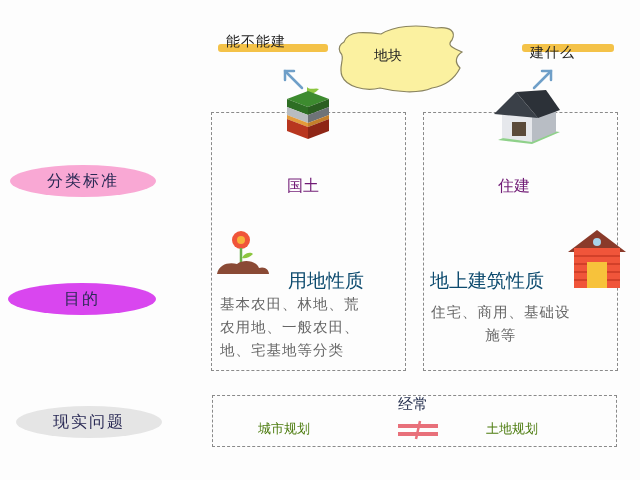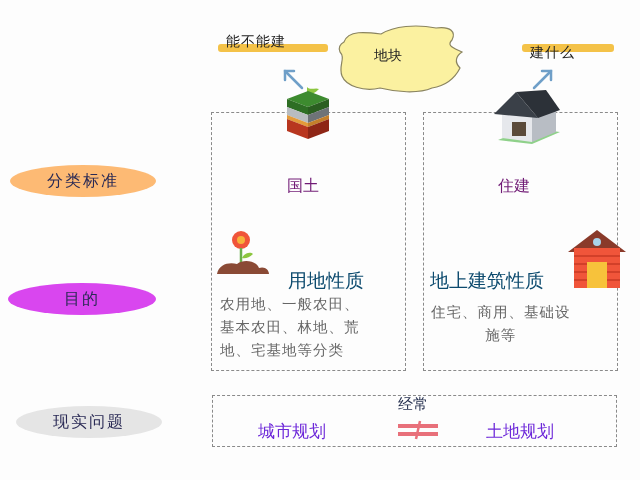--- a/index.html
+++ b/index.html
@@ -10,21 +10,21 @@
   .hl-bar { position:absolute; height:8px; background:#f2b728; opacity:0.85; border-radius:3px; }
   .arrow { position:absolute; }
   .cloud { position:absolute; left:336px; top:22px; width:130px; height:72px; }
   .cloud-text { position:absolute; left:374px; top:47px; font-size:14px; color:#222; z-index:3; }
   .dash-box { position:absolute; border:1px dashed #8a8a8a; box-sizing:border-box; }
   .ellipse { position:absolute; border-radius:50%; display:flex; align-items:center; justify-content:center;
              font-size:16px; letter-spacing:2px; color:#2a2a55; }
   .title { position:absolute; font-size:16px; color:#701a75; }
   .subtitle { position:absolute; font-size:19px; color:#0c4a6e; }
   .desc { position:absolute; font-size:14.5px; line-height:23px; color:#666; letter-spacing:1px; }
-  .bottom-text { position:absolute; font-size:17px; color:#6d28d9;font-family:Liberation Mono, monospace; }
+  .bottom-text { position:absolute; font-size:13px; color:#4d7c0f;font-family:Liberation Mono, monospace; }
 </style>
 </head>
 <body>
 
 <div class="hl-bar" style="left:218px;top:44px;width:110px;"></div>
 <div class="abs hl-label" style="left:226px;top:33px;">能不能建</div>
 
 <svg class="arrow" style="left:280px;top:66px;" width="26" height="26">
   <line x1="22" y1="22" x2="5" y2="5" stroke="#6f9fc8" stroke-width="2.5" stroke-linecap="round"></line>
   <polyline points="5,14 5,5 14,5" fill="none" stroke="#6f9fc8" stroke-width="2.5" stroke-linecap="round"></polyline>
@@ -36,21 +36,21 @@
 <div class="cloud-text">地块</div>
 
 <div class="hl-bar" style="left:522px;top:44px;width:92px;"></div>
 <div class="abs hl-label" style="left:530px;top:44px;">建什么</div>
 
 <svg class="arrow" style="left:530px;top:66px;" width="26" height="26">
   <line x1="4" y1="22" x2="21" y2="5" stroke="#6f9fc8" stroke-width="2.5" stroke-linecap="round"></line>
   <polyline points="12,5 21,5 21,14" fill="none" stroke="#6f9fc8" stroke-width="2.5" stroke-linecap="round"></polyline>
 </svg>
 
-<div class="ellipse" style="left:10px;top:165px;width:146px;height:32px;background:#fdba74;">
+<div class="ellipse" style="left:10px;top:165px;width:146px;height:32px;background:#f9a8d4;">
   <span>分类标准</span>
 </div>
 <div class="ellipse" style="left:8px;top:283px;width:148px;height:32px;background:#d946ef;">
   <span>目的</span>
 </div>
 <div class="ellipse" style="left:16px;top:406px;width:146px;height:32px;background:#e5e5e5;">
   <span>现实问题</span>
 </div>
 
 <div class="dash-box" style="left:211px;top:112px;width:195px;height:259px;"></div>
@@ -73,22 +73,22 @@
 <svg class="abs" style="left:215px;top:228px;" width="56" height="48" viewBox="0 0 56 48">
   <circle cx="26" cy="12" r="9" fill="#f0553a"></circle>
   <circle cx="26" cy="12" r="4" fill="#f7b23b"></circle>
   <line x1="26" y1="20" x2="26" y2="36" stroke="#6ab04c" stroke-width="2.5"></line>
   <path d="M27,30 C30,24 36,24 38,26 C34,30 30,31 27,30 Z" fill="#8cc63f"></path>
   <path d="M2,46 C4,36 14,34 22,36 C30,30 42,34 44,40 C50,38 54,42 54,46 Z" fill="#8a4a35"></path>
 </svg>
 
 <div class="subtitle" style="left:288px;top:268px;">用地性质</div>
 <div class="desc" style="left:220px;top:293px;">
+  <div>基本农田、林地、荒</div>
   <div>农用地、一般农田、</div>
-  <div>基本农田、林地、荒</div>
   <div>地、宅基地等分类</div>
 </div>
 
 <div class="dash-box" style="left:423px;top:112px;width:195px;height:259px;"></div>
 
 <svg class="abs" style="left:492px;top:88px;" width="72" height="58" viewBox="0 0 72 58">
   <polygon points="6,52 40,56 68,44 36,40" fill="#8fd18a"></polygon>
   <polygon points="10,24 10,50 40,54 40,28" fill="#e6e8ec"></polygon>
   <polygon points="40,28 40,54 64,44 64,22" fill="#b8bdc4"></polygon>
   <rect x="20" y="34" width="14" height="14" fill="#5a4a3a"></rect>

